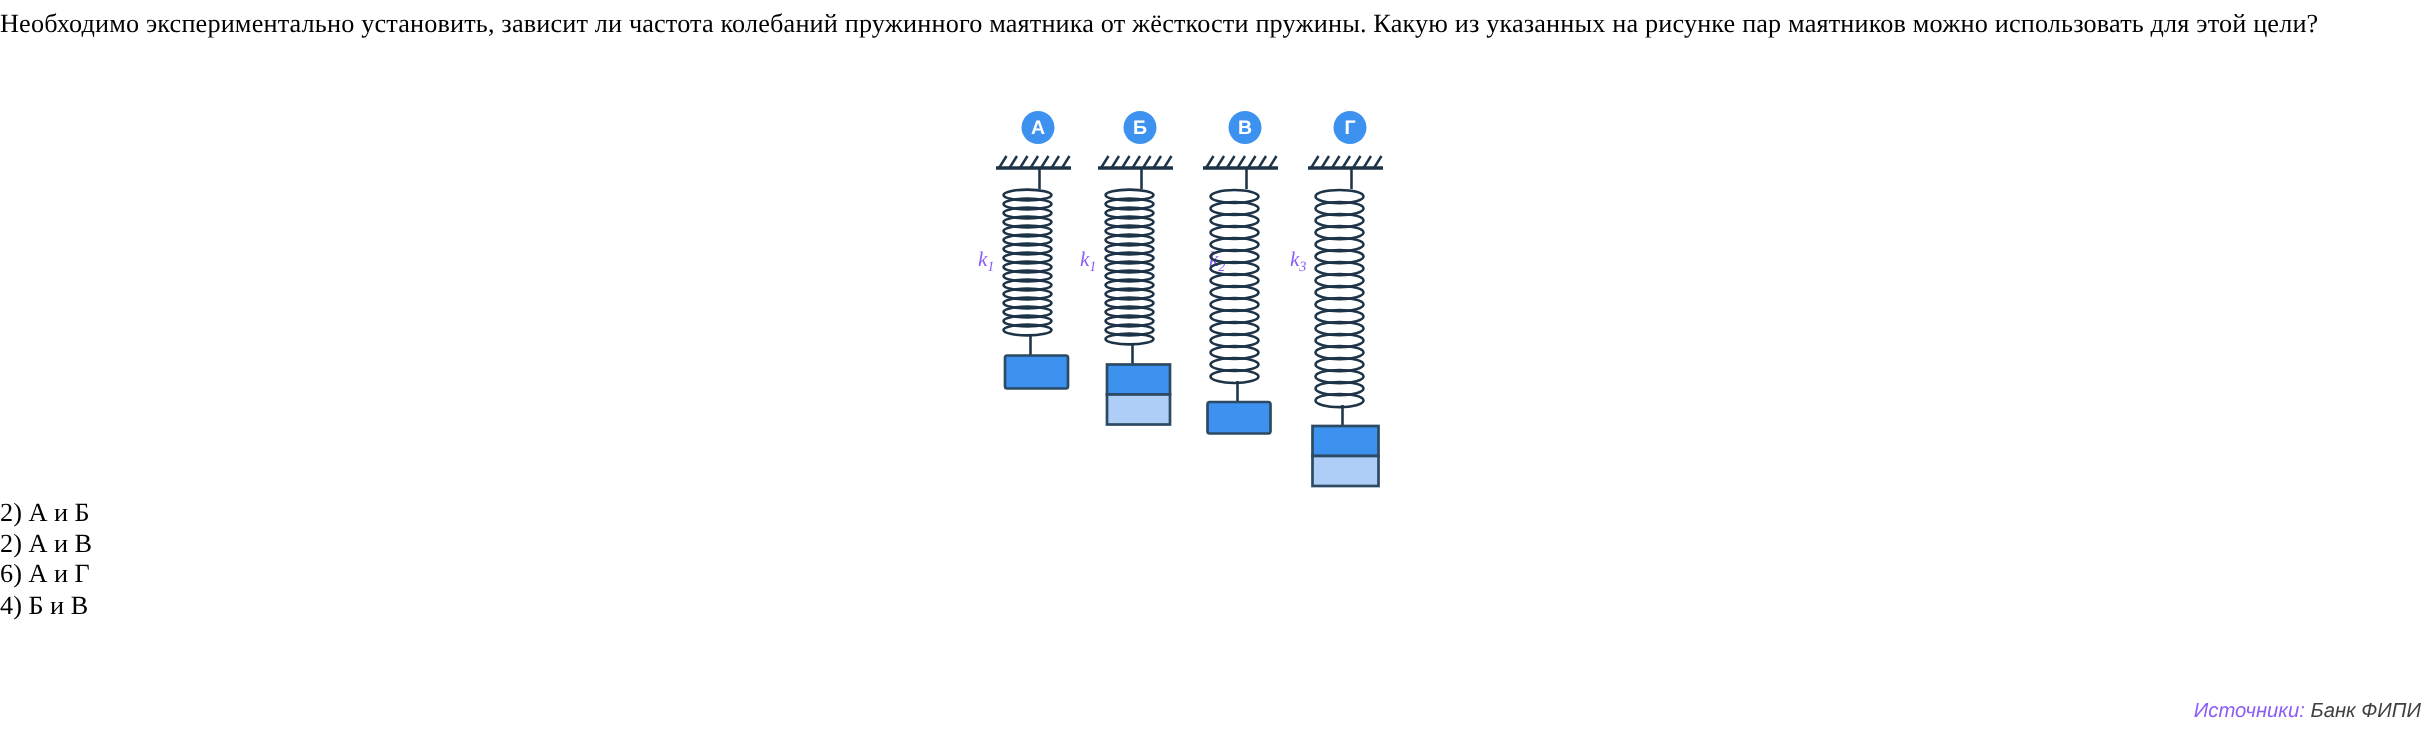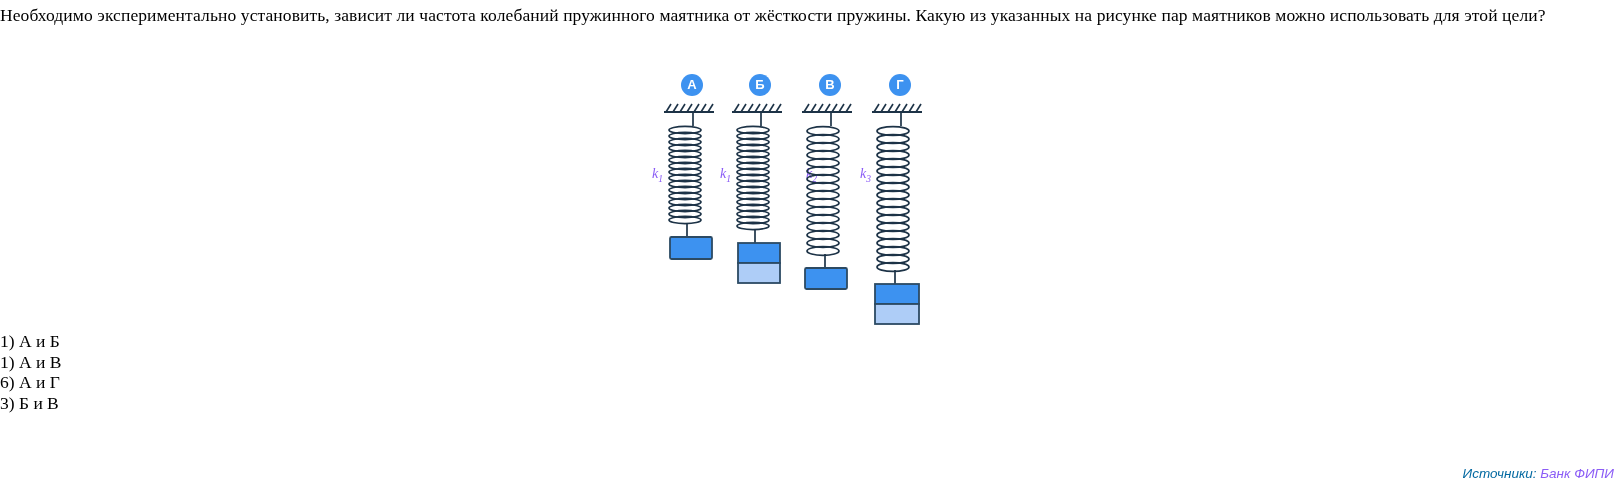--- a/index.html
+++ b/index.html
@@ -87,22 +87,22 @@
   
   .footer {
     position: absolute;
     right: 2px;
     bottom: 6px;
     font-family: "Liberation Sans", sans-serif;
     font-style: italic;
     font-size: 13.5px;
     white-space: nowrap;
   }
-  .footer .lbl { color: #0369a1; font-style: italic; }
-  .footer .val { color: #8b5cf6; }
+  .footer .lbl { color: #8b5cf6; font-style: italic; }
+  .footer .val { color: #404040; }
 </style>
 </head>
 <body>
 
 <div class="question">Необходимо экспериментально установить, зависит ли частота колебаний пружинного маятника от жёсткости пружины. Какую из указанных на рисунке пар маятников можно использовать для этой цели?</div>
 
 <div class="diagram">
 
   <div class="pendulum" style="left:10px;">
     <div class="badge" style="left:31px; top:0px;">А</div>
@@ -270,22 +270,22 @@
       </g>
       <line x1="37" y1="196" x2="37" y2="210" stroke="#1d3347" stroke-width="1.7"></line>
       <rect x="17" y="210" width="44" height="20" fill="#3d92f0" stroke="#2c4a63" stroke-width="1.8"></rect>
       <rect x="17" y="230" width="44" height="20" fill="#aecdf7" stroke="#2c4a63" stroke-width="1.8"></rect>
     </svg>
   </div>
 
 </div>
 
 <div class="answers">
-  <div class="opt">1) А и Б</div>
-  <div class="opt">1) А и В</div>
+  <div class="opt">2) А и Б</div>
+  <div class="opt">2) А и В</div>
   <div class="opt">6) А и Г</div>
-  <div class="opt">3) Б и В</div>
+  <div class="opt">4) Б и В</div>
 </div>
 
 <div class="footer">
   <span class="lbl">Источники:</span>
   <span class="val">Банк ФИПИ</span>
 </div>
 
 </body></html>

